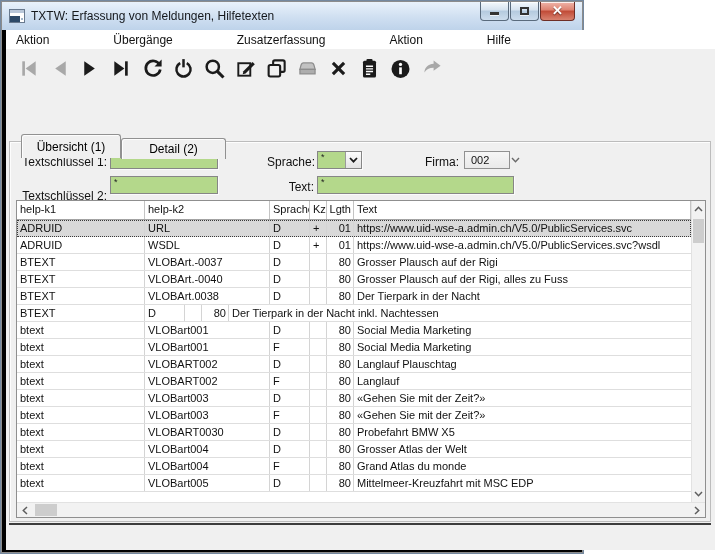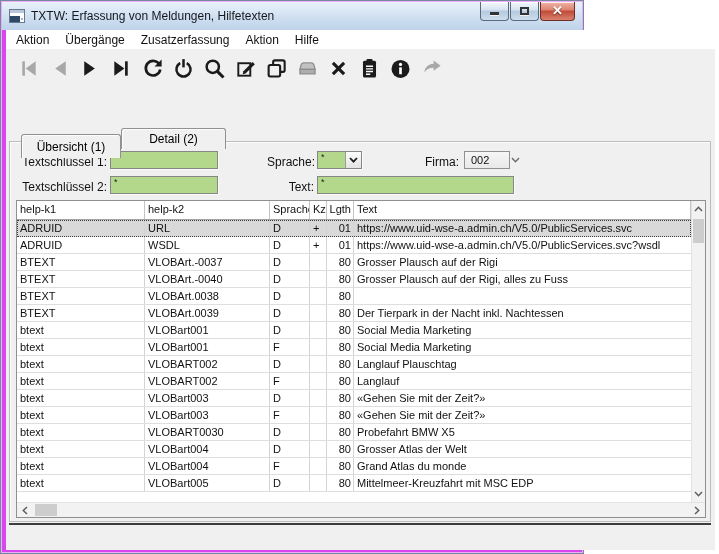--- a/index.html
+++ b/index.html
@@ -1,21 +1,21 @@
 <!DOCTYPE html>
 <html style="--green: #b4d88b; --selection: #d9d9d9; --titlebar-light: #e9f2fb;"><head>
 <meta charset="utf-8">
 <style>
   html,body { margin:0; padding:0; background:#fff; }
   body { width:719px; height:554px; overflow:hidden;
          font-family:"Liberation Sans", sans-serif; -webkit-font-smoothing:none; }
   * { box-sizing:border-box; }
 
   .window { position:relative; width:584px; height:554px;
-            background:#d946ef; border:1px solid #74889f;
+            background:#000000; border:1px solid #74889f;
             box-shadow: inset 0 0 0 1px rgba(255,255,255,.55); }
 
   
   .titlebar { position:absolute; left:1px; top:1px; right:1px; height:28px;
               background:linear-gradient(var(--titlebar-light,#e9f2fb), #cfdff1 55%, #bed3ea);
               display:flex; align-items:center; padding-left:7px; }
   .title-text { font-size:12px; color:#15181c; margin-left:6px; }
   .winbtns { position:absolute; top:0; right:7px; display:flex; gap:1px; }
   .wbtn { width:29px; height:19px; border:1px solid #5a6b7d; border-top:none;
           border-radius:0 0 4px 4px; display:flex; align-items:flex-start;
@@ -29,34 +29,34 @@
   .glyph-max { width:9px; height:8px; border:2px solid #333; margin-top:5px;
                background:transparent; box-shadow:0 1px 0 rgba(255,255,255,.7); }
   .glyph-close { color:#fff; font-size:13px; font-weight:bold; line-height:17px;
                text-shadow:0 1px 1px rgba(0,0,0,.5); }
 
   
   .client { position:absolute; left:5px; top:29px; width:709px; height:520px;
             background:#f0f0f0; }
 
   .menubar { position:absolute; left:0; top:0; right:0; height:19px; background:#ffffff;
-             display:flex; align-items:center; padding-left:2px; }
+             display:flex; align-items:center; padding-left:2px;gap:48px; }
   .menu-item { font-size:12px; color:#111; padding:2px 8px; cursor:default; }
 
   .toolbar { position:absolute; left:10px; top:26px; display:flex; gap:6px; }
   .tbtn { width:25px; height:25px; display:flex; align-items:center; justify-content:center;
           cursor:default; }
 
   
   .tabs { position:absolute; left:15px; top:88px; display:flex; z-index:3; }
   .tab { border:1px solid #919191; border-bottom:none; background:#f0f0f0;
          display:flex; align-items:center; justify-content:center; font-size:12px;
          border-radius:3px 3px 0 0; box-shadow: inset 1px 1px 0 #fdfdfd; cursor:default; }
   .tab.active { width:100px; height:24px; margin-top:16px; }
-  .tab.inactive { width:105px; height:21px; margin-top:10px; }
+  .tab.inactive { width:105px; height:21px; margin-top:20px; }
 
   
   .pane { position:absolute; left:3px; top:111px; width:702px; height:381px;
           border:1px solid #bcbcbc; background:#f0f0f0;
           box-shadow: inset 1px 1px 0 #fdfdfd; z-index:2; }
 
   .lbl { position:absolute; font-size:12px; color:#111; text-align:right; white-space:nowrap; }
   .gfield { position:absolute; background:var(--green,#b4d88b);
             border:1px solid #868686; box-shadow:1px 1px 0 #fbfbfb;
             font-size:9px; color:#222; padding:1px 0 0 3px; line-height:9px; }
@@ -253,21 +253,21 @@
       <div class="lbl" style="left:360px; width:89px; top:13px;">Firma:</div>
       <div class="combo-flat" style="left:454px; top:9px; width:46px; height:18px;gap:22px;">
         <span>002</span>
         <span class="chev">
           <svg width="9" height="6" viewBox="0 0 9 6">
               <path d="M1 1 4.5 4.7 8 1" fill="none" stroke="#6a6a6a" stroke-width="1.4"></path>
             </svg>
         </span>
       </div>
 
-      <div class="lbl" style="left:0; width:97px; top:38px;">Textschlüssel 2:</div>
+      <div class="lbl" style="left:0; width:97px; top:47px;">Textschlüssel 2:</div>
       <div class="gfield" style="left:100px; top:34px; width:108px; height:18px;">*</div>
 
       <div class="lbl" style="left:240px; width:64px; top:38px;">Text:</div>
       <div class="gfield" style="left:307px; top:34px; width:197px; height:18px;">*</div>
 
       <div class="table">
         <div class="thead">
             <div class="cell c0">help-k1</div>
             <div class="cell c1">help-k2</div>
             <div class="cell c2">Sprache</div>
@@ -307,24 +307,24 @@
               <div class="cell c3"></div>
               <div class="cell c4">80</div>
               <div class="cell c5">Grosser Plausch auf der Rigi, alles zu Fuss</div>
             </div>
             <div class="trow">
               <div class="cell c0">BTEXT</div>
               <div class="cell c1">VLOBArt.0038</div>
               <div class="cell c2">D</div>
               <div class="cell c3"></div>
               <div class="cell c4">80</div>
+              <div class="cell c5">Der Tierpark in der Nacht</div>
             </div>
             <div class="trow">
               <div class="cell c0">BTEXT</div>
-              <div class="cell c1">VLOBArt.0039</div>
               <div class="cell c2">D</div>
               <div class="cell c3"></div>
               <div class="cell c4">80</div>
               <div class="cell c5">Der Tierpark in der Nacht inkl. Nachtessen</div>
             </div>
             <div class="trow">
               <div class="cell c0">btext</div>
               <div class="cell c1">VLOBart001</div>
               <div class="cell c2">D</div>
               <div class="cell c3"></div>

